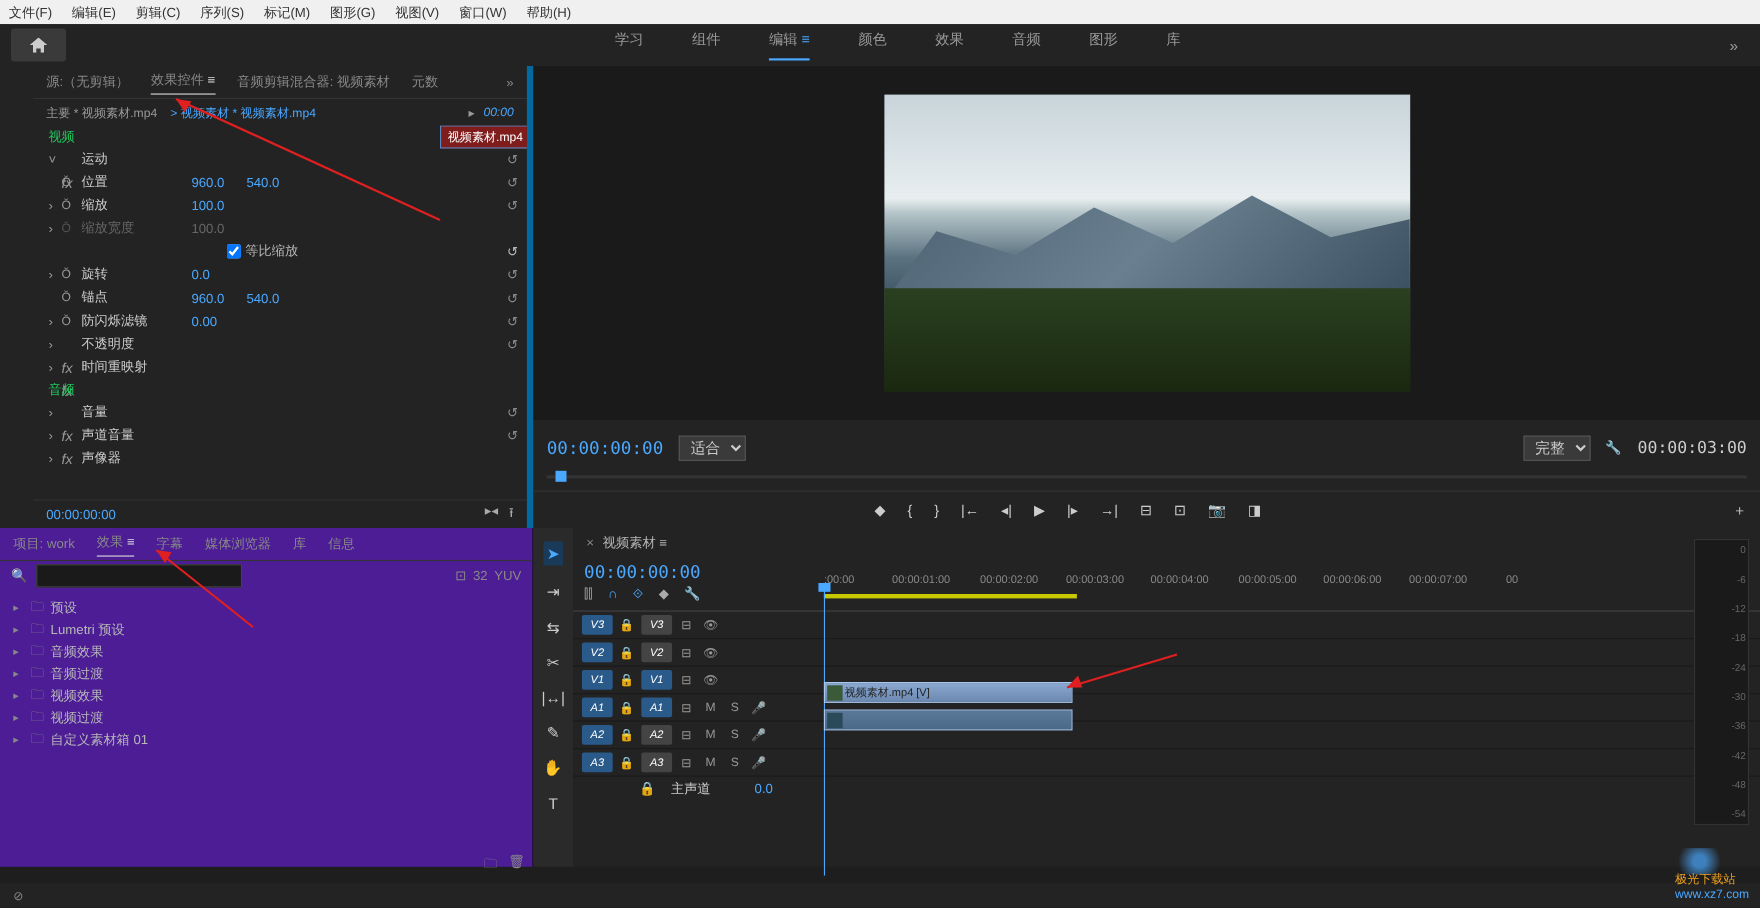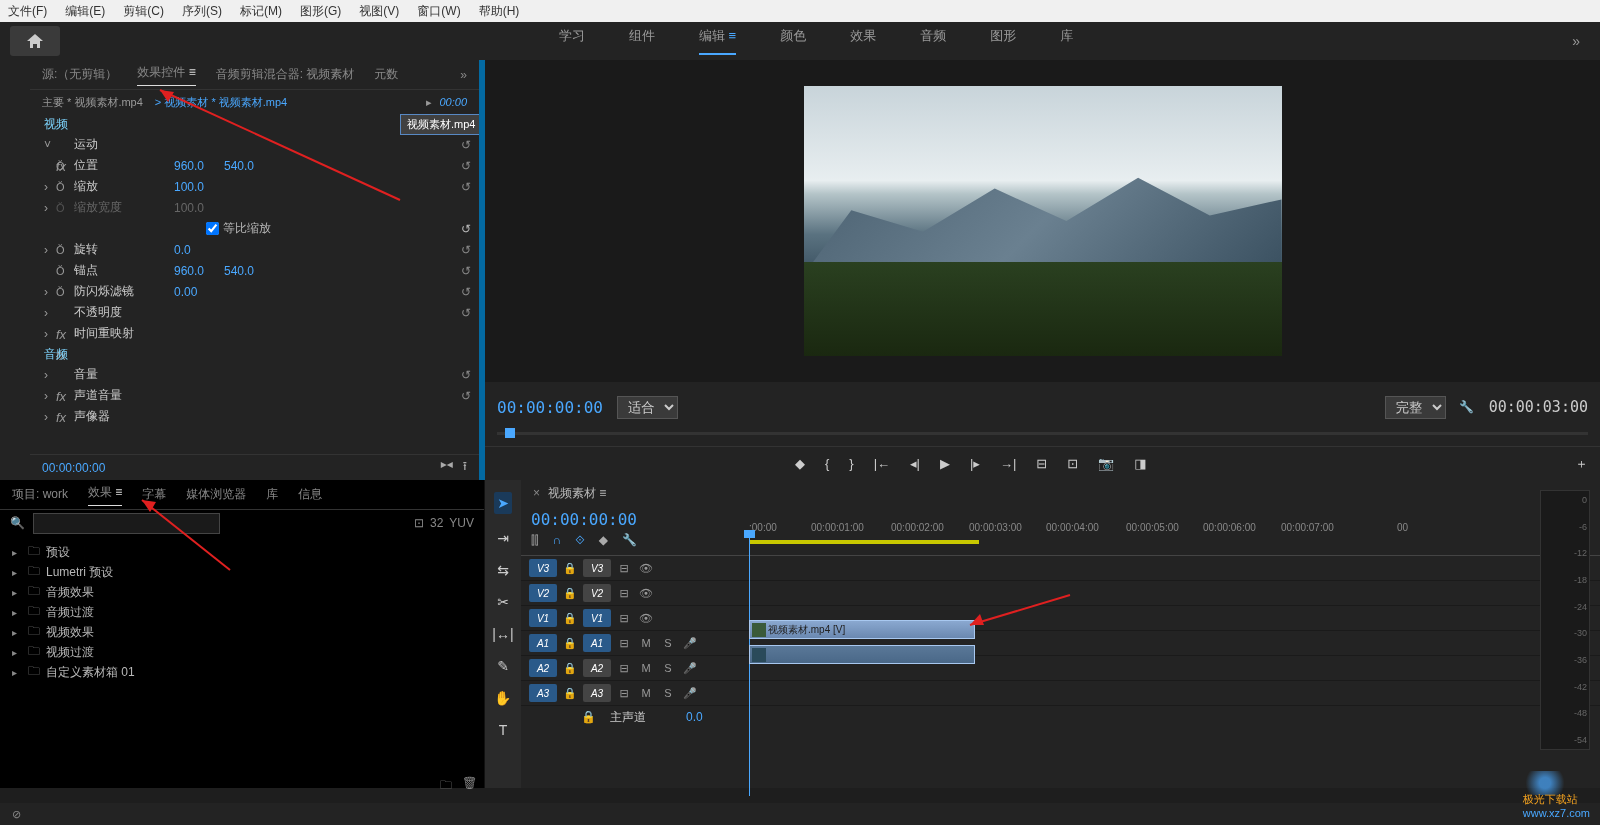--- a/index.html
+++ b/index.html
@@ -29,25 +29,25 @@
 
 .prop-list { flex: 1; overflow: hidden; position: relative; }
 .prop-row { display: flex; align-items: center; height: 21px; padding-left: 14px; }
 .prop-row .expand { width: 12px; color: #999; }
 .prop-row .fx { width: 18px; color: #999; font-style: italic; font-size: 13px; margin-top: 43px; }
 .prop-row .clock { width: 18px; color: #999; font-size: 11px; }
 .prop-row .label { flex: 0 0 100px; color: #ccc; }
 .prop-row .val { color: #4aa8ff; width: 50px; }
 .prop-row .val.dim { color: #666; }
 .prop-row .reset { margin-left: auto; margin-right: 8px; color: #888; }
-.section-label { padding-left: 14px; height: 20px; display: flex; align-items: center; color: #7dd3fc; }
+.section-label { padding-left: 14px; height: 20px; display: flex; align-items: center; color: #22c55e; }
 .checkbox-row { display: flex; align-items: center; height: 21px; padding-left: 176px; }
 .checkbox-row input { margin-right: 4px; }
 
-.clip-bar { position: absolute; top: 0; left: 370px; width: 94px; background: #404040; color: #fff; padding: 2px 6px; font-size: 11px; border: 1px solid #5889c4; }
+.clip-bar { position: absolute; top: 0; left: 370px; width: 94px; background: #7f1d1d; color: #fff; padding: 2px 6px; font-size: 11px; border: 1px solid #5889c4; }
 
 .time-footer { height: 26px; display: flex; align-items: center; padding: 0 12px; border-top: 1px solid #333; }
 .time-footer .tc { color: #4aa8ff; }
 .time-footer .icons { margin-left: auto; display: flex; gap: 10px; color: #aaa; }
 
 .right-panel { flex: 1; background: #232323; display: flex; flex-direction: column; }
 .program-tabs { height: 30px; display: flex; align-items: center; padding: 0 12px; }
 .program-tabs span { color: #ddd; }
 .preview-area { flex: 1; display: flex; align-items: center; justify-content: center; background: #1a1a1a; }
 .preview-img { width: 478px; height: 270px; background: linear-gradient(to bottom, #c8d4da 0%, #e8eef0 35%, #b4c4c8 40%, #5a7280 55%, #3a5060 70%, #2a4030 85%, #1a2818 100%); position: relative; }
@@ -60,21 +60,21 @@
 .playback-bar .right-tc { margin-left: auto; color: #ccc; font-size: 15px; font-family: monospace; }
 .scrubber { height: 14px; padding: 0 12px; }
 .scrubber-line { height: 3px; background: #333; position: relative; }
 .scrubber-head { position: absolute; left: 8px; top: -4px; width: 10px; height: 10px; background: #4aa8ff; }
 
 .transport { height: 34px; display: flex; align-items: center; justify-content: center; gap: 20px; border-top: 1px solid #333; }
 .transport span { color: #ccc; font-size: 13px; cursor: pointer; }
 .transport .plus { margin-left: auto; margin-right: 12px; }
 
 .lower { display: flex; height: 308px; }
-.project-panel { width: 485px; background: #000000; border-right: 1px solid #111; }
+.project-panel { width: 485px; background: #4c1d95; border-right: 1px solid #111; }
 .effects-tree { padding: 6px 0; }
 .tree-row { display: flex; align-items: center; height: 20px; padding-left: 12px; gap: 6px; cursor: pointer; }
 .tree-row .arrow { width: 10px; color: #888; font-size: 10px; }
 .tree-row .folder { color: #888; }
 .search-row { display: flex; align-items: center; height: 26px; padding: 0 10px; gap: 8px; }
 .search-row input { flex: 0 0 180px; background: #1a1a1a; border: 1px solid #444; color: #ccc; padding: 2px 4px; }
 .search-row .badges { margin-left: auto; display: flex; gap: 6px; color: #888; }
 
 .timeline-panel { flex: 1; background: #232323; display: flex; position: relative; }
 .tool-column { width: 36px; background: #2a2a2a; display: flex; flex-direction: column; align-items: center; padding-top: 12px; gap: 16px; }
@@ -401,21 +401,21 @@
         <div class="ruler">
           <div class="ruler-ticks">
             <span class="ruler-tick" style="left:8px">:00:00</span>
             <span class="ruler-tick" style="left:70px">00:00:01:00</span>
             <span class="ruler-tick" style="left:150px">00:00:02:00</span>
             <span class="ruler-tick" style="left:228px">00:00:03:00</span>
             <span class="ruler-tick" style="left:305px">00:00:04:00</span>
             <span class="ruler-tick" style="left:385px">00:00:05:00</span>
             <span class="ruler-tick" style="left:462px">00:00:06:00</span>
             <span class="ruler-tick" style="left:540px">00:00:07:00</span>
-            <span class="ruler-tick" style="left:656px">00</span>
+            <span class="ruler-tick" style="left:628px">00</span>
           </div>
           <div class="ruler-bar"></div>
           <div class="playhead">
               <div class="playhead-head"></div>
             </div>
         </div>
       </div>
       <div class="tracks">
         <div class="track-row">
             <div class="track-header">

